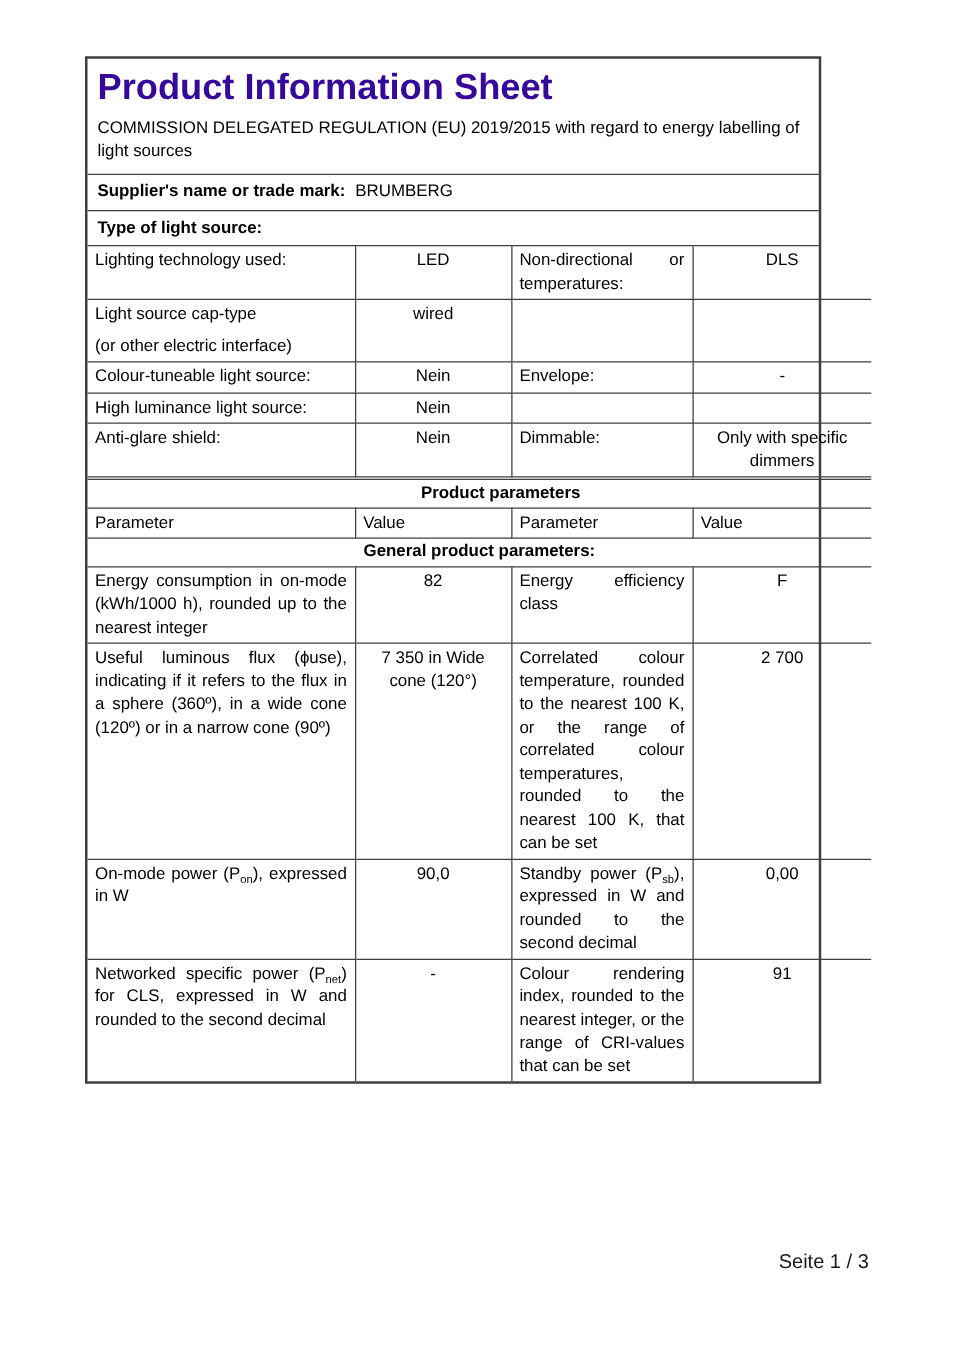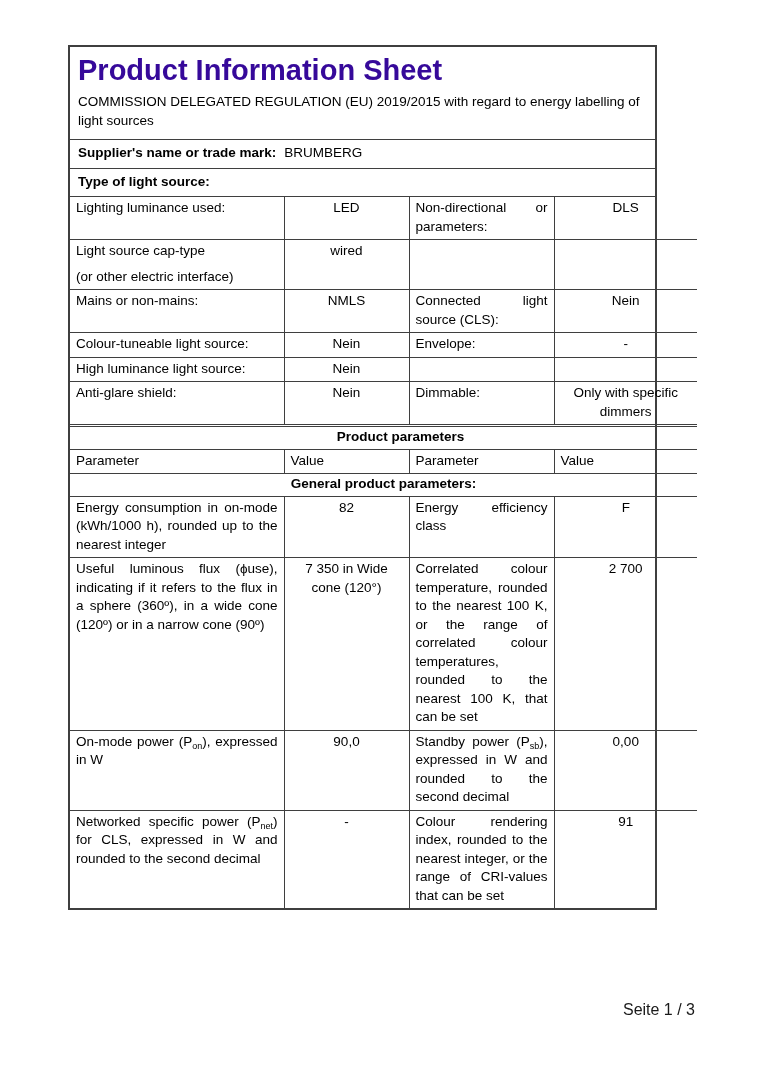--- a/index.html
+++ b/index.html
@@ -105,42 +105,36 @@
   <table class="grid">
     <colgroup>
       <col style="width:214px">
         <col style="width:125px">
         <col style="width:145px">
         <col style="width:143px">
     </colgroup>
 
     <tbody>
         <tr>
-      <td class="p p1">Lighting luminance used:</td>
+      <td class="p p1">Lighting technology used:</td>
       <td class="v">LED</td>
-      <td class="p">Non-directional or parameters:</td>
+      <td class="p">Non-directional or temperatures:</td>
       <td class="v">DLS</td>
     </tr>
 
     <tr>
       <td class="p p1">
         <div>Light source cap-type</div>
         <div class="gap-line">(or other electric interface)</div>
       </td>
       <td class="v">wired</td>
       <td class="p"></td>
       <td class="v"></td>
     </tr>
 
-    <tr>
-      <td class="p p1">Mains or non-mains:</td>
-      <td class="v">NMLS</td>
-      <td class="p">Connected light source (CLS):</td>
-      <td class="v">Nein</td>
-    </tr>
 
     <tr>
       <td class="p p1">Colour-tuneable light source:</td>
       <td class="v">Nein</td>
       <td class="p">Envelope:</td>
       <td class="v">-</td>
     </tr>
 
     <tr>
       <td class="p p1">High luminance light source:</td>

